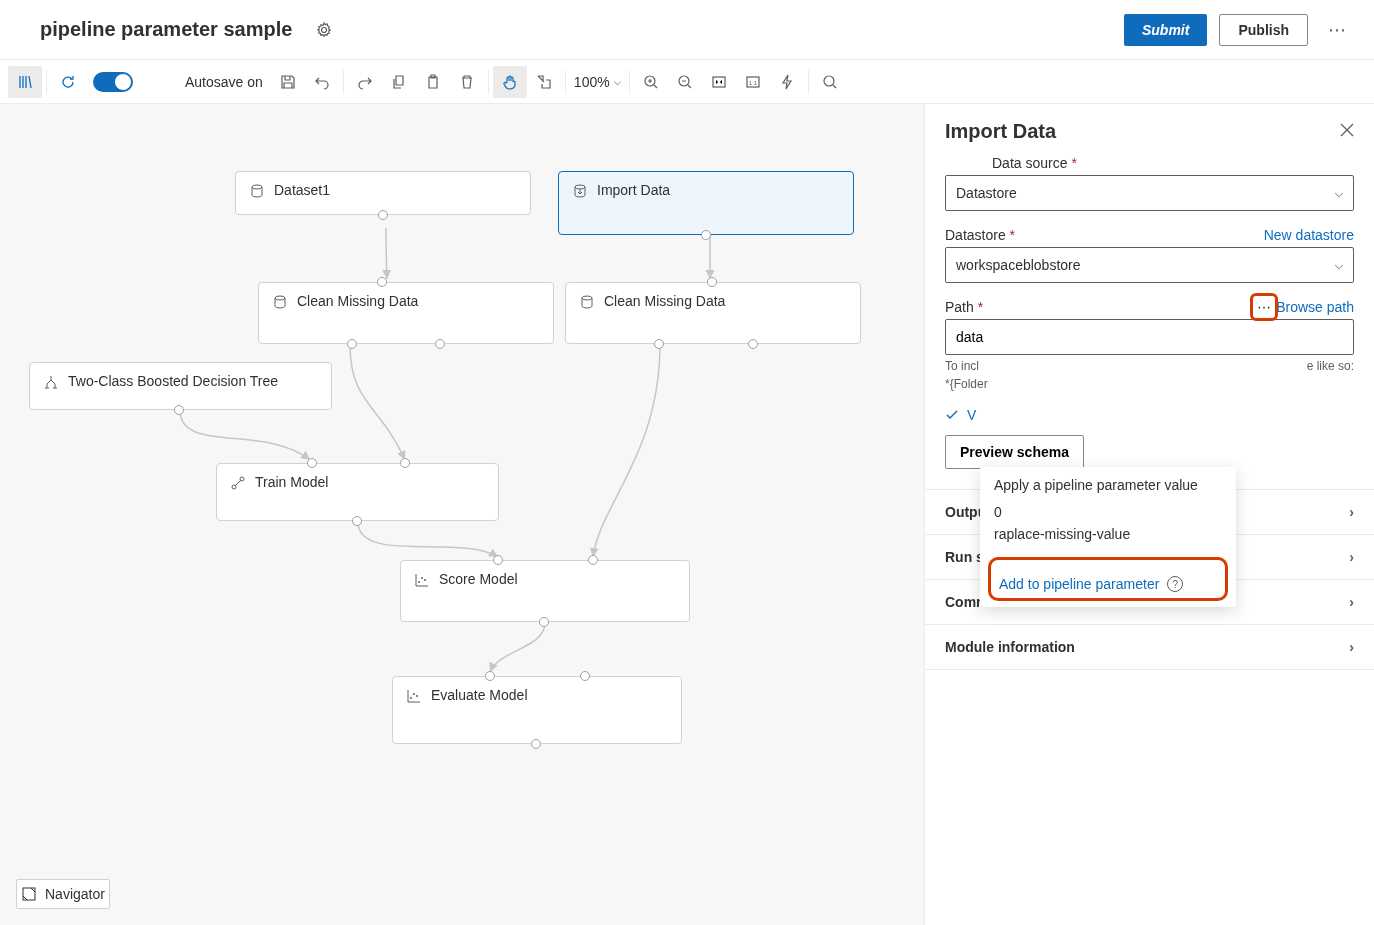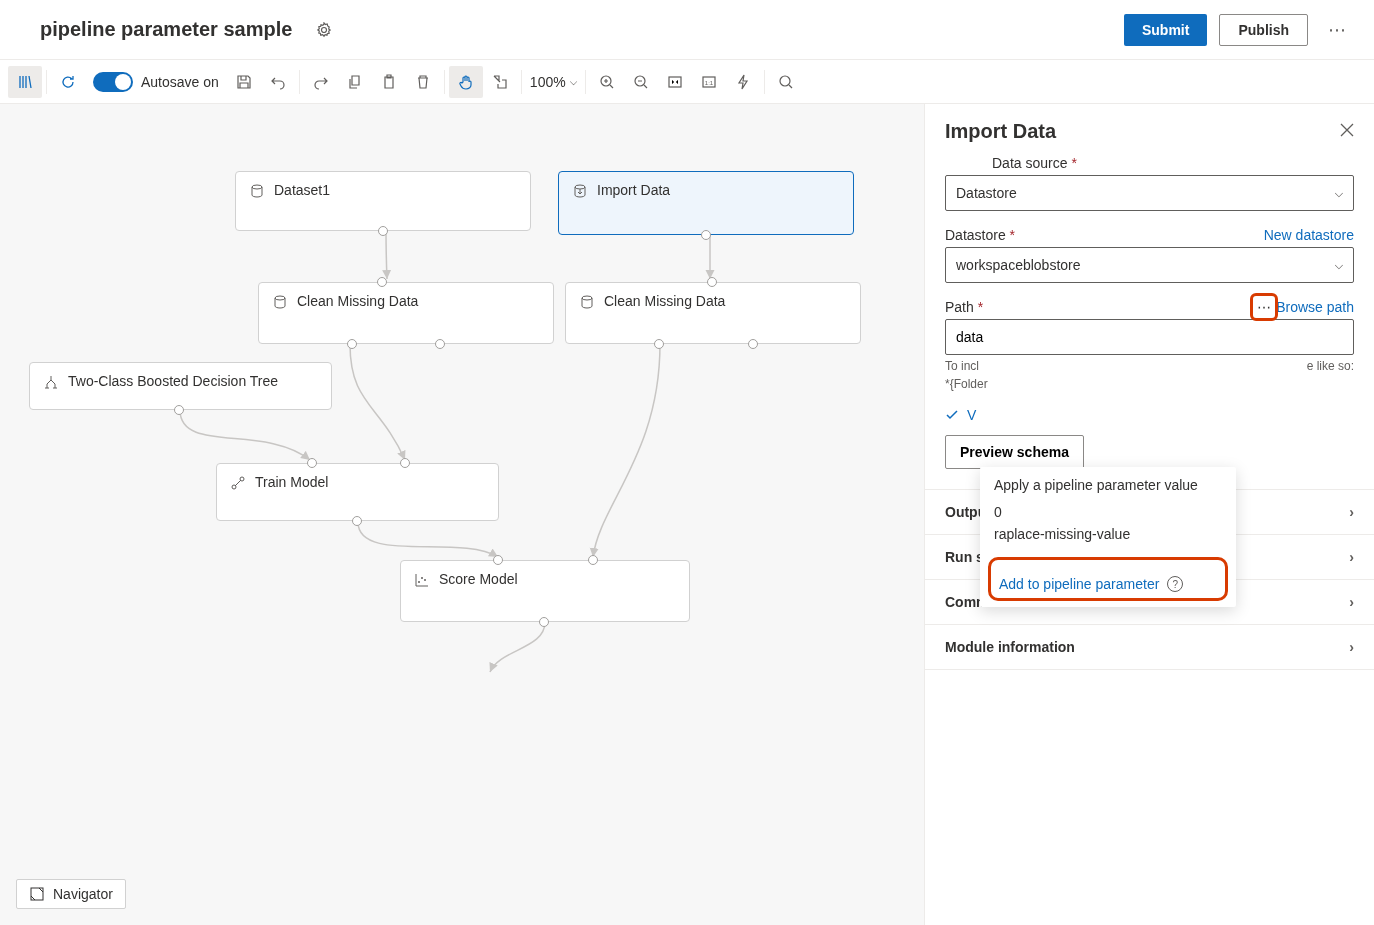--- a/index.html
+++ b/index.html
@@ -3,30 +3,30 @@
 <meta charset="utf-8">
 <style>
   * { box-sizing: border-box; margin: 0; padding: 0; }
   html, body { width: 1374px; height: 925px; font-family: "Segoe UI", Arial, sans-serif; font-size: 14px; color: #323130; background: #fff; overflow: hidden; }
   
   
   .top-header { display: flex; align-items: center; height: 60px; padding: 0 20px 0 40px; border-bottom: 1px solid #edebe9; }
   .pipeline-title { font-size: 20px; font-weight: 600; }
   .gear-btn { margin-left: 16px; width: 32px; height: 32px; display: flex; align-items: center; justify-content: center; background: none; border: none; cursor: pointer; color: #605e5c; }
   .top-header .spacer { flex: 1; }
-  .btn-primary { background: #0f6cbd; color: #fff; border: none; height: 32px; padding: 0 18px; font-size: 14px; font-weight: 600; border-radius: 2px; cursor: pointer; margin-right: 12px; }
+  .btn-primary { background: #0f6cbd; color: #fff; border: none; height: 32px; padding: 0 18px; font-size: 14px; font-weight: 600; border-radius: 2px; cursor: pointer; margin-right: 12px; font-style: italic; }
   .btn-secondary { background: #fff; color: #323130; border: 1px solid #8a8886; height: 32px; padding: 0 18px; font-size: 14px; font-weight: 600; border-radius: 2px; cursor: pointer; margin-right: 12px; }
   .more-btn { background: none; border: none; cursor: pointer; font-size: 18px; color: #605e5c; padding: 4px 8px; }
   
   
   .toolbar { display: flex; align-items: center; height: 44px; padding: 0 8px; border-bottom: 1px solid #edebe9; background: #fff; }
   .tb-icon { width: 34px; height: 32px; display: flex; align-items: center; justify-content: center; background: none; border: none; cursor: pointer; color: #605e5c; border-radius: 2px; }
   .tb-icon.selected { background: #edebe9; }
   .tb-sep { width: 1px; height: 24px; background: #edebe9; margin: 0 4px; }
-  .toggle-wrap { display: flex; align-items: center; margin: 0 8px; }
+  .toggle-wrap { display: flex; align-items: center; margin: 0 8px; gap: 44px; }
   .toggle { width: 40px; height: 20px; background: #0f6cbd; border-radius: 10px; position: relative; margin-right: 8px; cursor: pointer; }
   .toggle::after { content: ""; position: absolute; right: 2px; top: 2px; width: 16px; height: 16px; background: #fff; border-radius: 50%; }
   .toggle-label { font-size: 14px; }
   .zoom-label { font-size: 14px; padding: 0 4px; display: flex; align-items: center; }
   .zoom-label .chev { margin-left: 4px; color: #605e5c; font-size: 10px; }
   
   
   .main { display: flex; height: calc(100% - 104px); }
   .canvas { flex: 1; background: #f7f7f7; position: relative; overflow: hidden; }
   .right-panel { width: 450px; border-left: 1px solid #edebe9; background: #fff; overflow-y: auto; display: flex; flex-direction: column; position: relative; }
@@ -36,21 +36,21 @@
   .node.selected { border-color: #0f6cbd; background: #eef5fc; }
   .node-icon { width: 18px; margin-right: 8px; display: flex; align-items: center; justify-content: center; color: #605e5c; flex-shrink: 0; margin-top: 1px; }
   .node-label { font-size: 14px; }
   .port { position: absolute; width: 10px; height: 10px; background: #fff; border: 1px solid #a19f9d; border-radius: 50%; }
   
   svg.edges { position: absolute; inset: 0; width: 100%; height: 100%; pointer-events: none; }
   svg.edges path { fill: none; stroke: #c8c6c4; stroke-width: 1.5; }
   svg.edges polygon { fill: #c8c6c4; }
   
   
-  .navigator { position: absolute; left: 16px; bottom: 16px; background: #fff; border: 1px solid #d1d1d1; border-radius: 2px; padding: 6px 12px; display: flex; align-items: center; font-size: 14px; cursor: pointer; }
+  .navigator { position: absolute; left: 16px; bottom: 16px; background: #fff; border: 1px solid #d1d1d1; border-radius: 2px; padding: 6px 4px; display: flex; align-items: center; font-size: 14px; cursor: pointer; }
   .navigator svg { margin-right: 8px; }
   
   
   .panel-header { display: flex; align-items: center; justify-content: space-between; padding: 16px 20px 12px 20px; }
   .panel-title { font-size: 20px; font-weight: 600; }
   .close-btn { background: none; border: none; cursor: pointer; font-size: 16px; color: #605e5c; }
   .panel-body { padding: 0 20px; }
   .field { margin-bottom: 16px; position: relative; }
   .field-label { font-size: 14px; margin-bottom: 4px; display: block; margin-left: 47px; }
   .req { color: #a4262c; }
@@ -214,21 +214,21 @@
 
       <path d="M350 240 C350 300, 380 300, 405 356" marker-end="url(#ah)"></path>
 
       <path d="M358 418 C358 460, 460 430, 498 453" marker-end="url(#ah)"></path>
 
       <path d="M660 240 C660 350, 600 400, 593 453" marker-end="url(#ah)"></path>
 
       <path d="M545 518 C545 545, 500 545, 490 568" marker-end="url(#ah)"></path>
     </svg>
 
-    <div class="node" style="left:235px; top:67px; width:296px; height:60px;">
+    <div class="node" style="left:235px; top:67px; width:296px; height:44px;">
       <span class="node-icon">
           <svg class="icon-svg" viewBox="0 0 16 16">
             <ellipse cx="8" cy="4" rx="5" ry="2" fill="none" stroke="currentColor"></ellipse>
             <path fill="none" stroke="currentColor" d="M3 4v8c0 1.1 2.2 2 5 2s5-.9 5-2V4"></path>
           </svg>
         </span>
       <span class="node-label">Dataset1</span>
       <div class="port" style="left:50%; bottom:-6px; transform:translateX(-50%);"></div>
     </div>
 
@@ -301,20 +301,34 @@
             <circle cx="8" cy="6" r="1" fill="currentColor"></circle>
             <circle cx="11" cy="8" r="1" fill="currentColor"></circle>
           </svg>
         </span>
       <span class="node-label">Score Model</span>
       <div class="port" style="left:32%; top:-6px;"></div>
       <div class="port" style="left:65%; top:-6px;"></div>
       <div class="port" style="left:48%; bottom:-6px;"></div>
     </div>
 
+    <div class="node" style="left:392px; top:572px; width:290px; height:68px;">
+      <span class="node-icon">
+          <svg class="icon-svg" viewBox="0 0 16 16">
+            <path stroke="currentColor" d="M2 14V2M2 14h12"></path>
+            <circle cx="5" cy="10" r="1" fill="currentColor"></circle>
+            <circle cx="8" cy="6" r="1" fill="currentColor"></circle>
+            <circle cx="11" cy="8" r="1" fill="currentColor"></circle>
+          </svg>
+        </span>
+      <span class="node-label">Evaluate Model</span>
+      <div class="port" style="left:32%; top:-6px;"></div>
+      <div class="port" style="left:65%; top:-6px;"></div>
+      <div class="port" style="left:48%; bottom:-6px;"></div>
+    </div>
 
     <div class="navigator">
       <svg width="16" height="16" viewBox="0 0 16 16">
           <rect x="2" y="2" width="12" height="12" fill="none" stroke="currentColor"></rect>
           <path stroke="currentColor" d="M10 2l4 4M2 10l4 4"></path>
         </svg>
       <span>Navigator</span>
     </div>
   </div>
 

